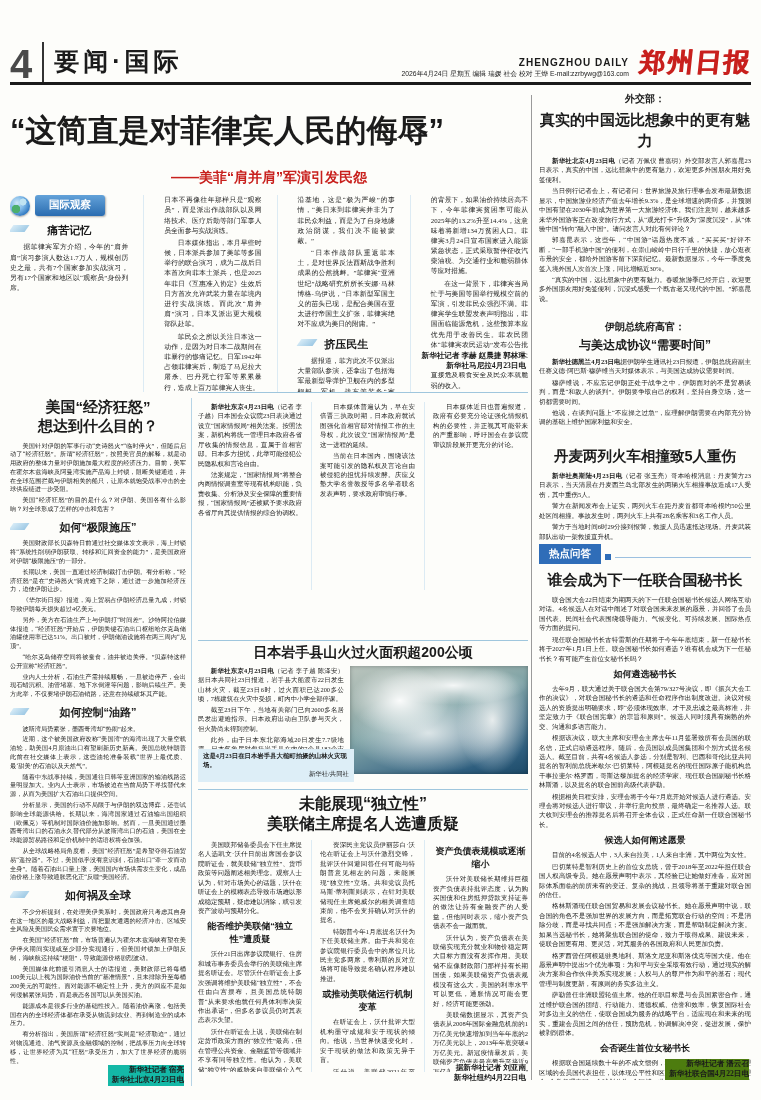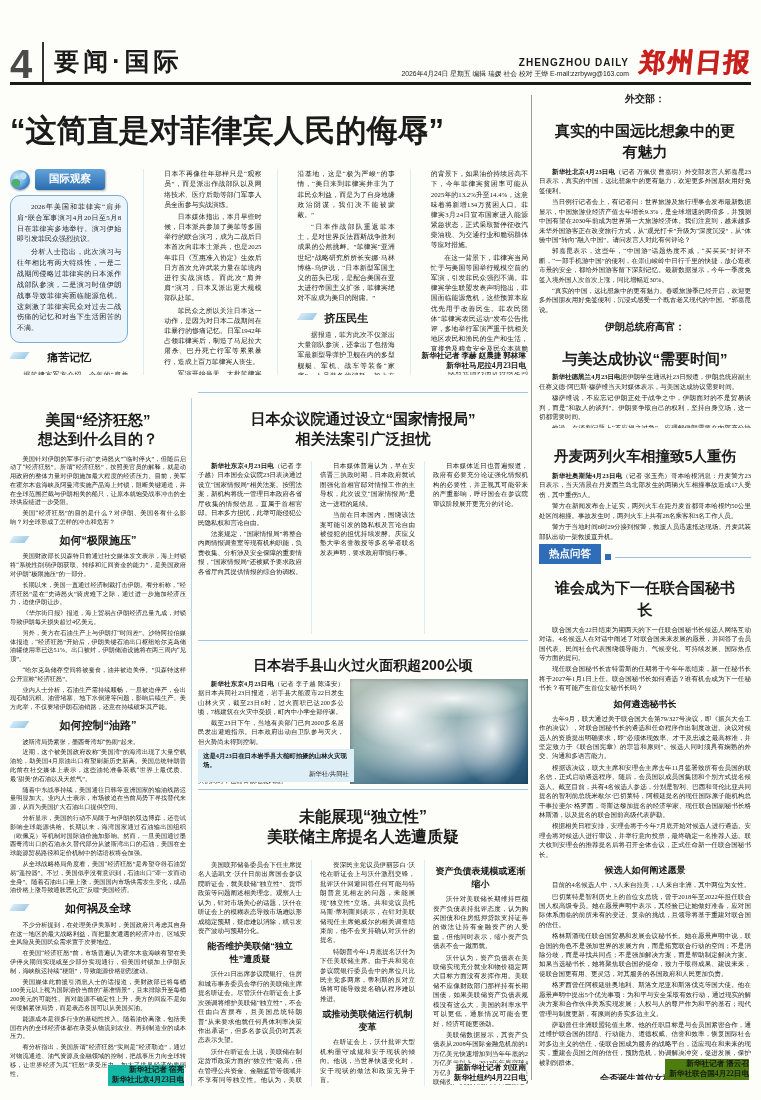--- a/index.html
+++ b/index.html
@@ -19,21 +19,21 @@
   .paper-en{font-size:10px;font-weight:bold;letter-spacing:1px;}
   .date-line{font-size:6.8px;color:#222;margin-top:1px;}
   .logo-cn{font-size:26px;font-weight:900;color:#c8201d;letter-spacing:2px;
            transform:skewX(-6deg);text-shadow:1px 0 0 #c8201d;padding-bottom:2px;}
 
   
   .para{text-indent:2em;text-align:justify;margin:0 0 2px 0;}
   .para.cont{text-indent:0;}
   .byline{font-weight:bold;text-align:right;font-size:7.6px;line-height:1.4;}
   .kicker{text-align:center;font-weight:bold;font-size:10px;margin-bottom:2px;}
-  .art-headline{margin:13px;text-align:center;font-weight:bold;
+  .art-headline{margin:0;text-align:center;font-weight:bold;
                 font-family:"Liberation Sans","DejaVu Sans",sans-serif;}
   .sub-head{text-align:center;font-weight:bold;font-size:9px;margin:5px 0 3px;
             font-family:"Liberation Sans","DejaVu Sans",sans-serif;}
   .sec-head{position:relative;text-align:center;font-weight:bold;font-size:11px;margin:6px 0 4px;
             font-family:"Liberation Sans","DejaVu Sans",sans-serif;}
   .sec-head::before{content:"";position:absolute;left:1px;top:3px;width:16px;height:7px;
             background:linear-gradient(120deg,#d8ecf7,#9cc8e4);transform:skewX(-35deg);}
 
   
   #zoneA{position:absolute;left:10px;top:92px;width:518px;height:300px;overflow:hidden;}
@@ -59,21 +59,21 @@
   #zoneA .byline{position:absolute;right:2px;bottom:20px;background:#fdfdfa;padding-left:4px;}
 
   
   #vrule-main{position:absolute;left:531px;top:95px;height:985px;border-left:1px solid #9a9a9a;}
   #zoneB{position:absolute;left:539px;top:92px;width:212px;height:992px;overflow:hidden;
          font-size:6.5px;line-height:1.45;}
   #zoneB article{position:relative;overflow:hidden;}
   #art-fm{height:228px;}
   #art-fm .art-headline{font-size:15px;margin-bottom:4px;}
   #art-iran{height:108px;}
-  #art-iran .art-headline{font-size:15px;margin-bottom:3px;}
+  #art-iran .art-headline{font-size:12px;margin-bottom:3px;}
   #art-denmark{height:116px;}
   #art-denmark .art-headline{font-size:14.5px;margin:18px 0 4px;}
   #art-hotspot{height:536px;}
   .hot-row{display:flex;align-items:center;gap:4px;margin-bottom:5px;}
   .hot-badge{background:#2f6db8;color:#fff;font-weight:bold;font-size:10.5px;padding:2px 10px 3px;
              font-family:"Liberation Sans","DejaVu Sans",sans-serif;}
   .hot-sq{width:6px;height:6px;background:#2f6db8;margin-top:6px;}
   .hot-line{flex:1;height:1px;background:#9cc0e0;margin-top:6px;}
   #art-hotspot .art-headline{font-size:15px;margin-bottom:4px;}
   #art-hotspot .byline{position:absolute;right:2px;bottom:0;background:#4d7c0f;padding-left:4px;}
@@ -137,30 +137,27 @@
       <div class="mh-meta sans">
         <div class="paper-en">ZHENGZHOU DAILY</div>
         <div class="date-line">2026年4月24日 星期五 编辑 瑞媛 社会 校对 王烨 E-mail:zzrbywg@163.com</div>
       </div>
       <div class="logo-cn">郑州日报</div>
     </div>
   </header>
 
   <section id="zoneA">
     <h1 class="main-headline">“这简直是对菲律宾人民的侮辱”</h1>
+    <div class="main-sub">——美菲“肩并肩”军演引发民怨</div>
     <div class="main-body">
       <div class="mcol">
         <div class="obs-row">
           <span class="globe"></span>
           <span class="obs-badge">国际观察</span>
         </div>
-        <div class="intro-box">
-            <div class="para">2026年美国和菲律宾“肩并肩”联合军事演习4月20日至5月8日在菲律宾多地举行。演习伊始即引发菲民众强烈抗议。</div>
-            <div class="para">分析人士指出，此次演习与往年相比有两大特殊性，一是二战期间侵略过菲律宾的日本派作战部队参演，二是演习时值伊朗战事导致菲律宾面临能源危机。这刺激了菲律宾民众对过去二战伤痛的记忆和对当下生活困苦的不满。</div>
-          </div>
         <div class="sec-head">痛苦记忆</div>
         <div class="para">据菲律宾军方介绍，今年的“肩并肩”演习参演人数达1.7万人，规模创历史之最，共有7个国家参加实战演习，另有17个国家和地区以“观察员”身份列席。</div>
       </div>
       <div class="mcol">
         <div class="para cont">日本不再像往年那样只是“观察员”，而是派出作战部队以及网络技术、医疗后勤等部门军事人员全面参与实战演练。</div>
         <div>
             <div class="para">日本媒体指出，本月早些时候，日本派兵参加了美菲等多国举行的联合演习，成为二战后日本首次向菲本土派兵，也是2025年菲日《互惠准入协定》生效后日方首次允许武装力量在菲境内进行实战演练。而此次“肩并肩”演习，日本又派出更大规模部队赴菲。</div>
             <div class="para">菲民众之所以关注日本这一动作，是因为对日本二战期间在菲暴行的惨痛记忆。日军1942年占领菲律宾后，制造了马尼拉大屠杀、巴丹死亡行军等累累暴行，造成上百万菲律宾人丧生。</div>
             <div class="para">军演开始当天，大批菲律宾民众聚集在美菲部队驻地附近，高举写有反对军演的标语，高呼“美日部队滚出菲律宾”等口号。一名抗议者对记者表示，菲律宾不欢迎美国军队，更不欢迎日本自卫队，“二战期间日本法西斯是侵略者，杀害了无数菲律宾人，菲律宾人民绝不欢迎日本作战部队再次踏上菲律宾土地。”</div>
           </div>
@@ -300,24 +297,20 @@
     </div>
   </section>
 
   <div id="vrule-econ"></div>
 
   <div class="hsep" style="top:392px"></div>
   <div class="hsep" style="top:640px"></div>
   <div class="hsep" style="top:789px"></div>
 
   <section id="zoneD">
-    <h2 class="art-headline">
-      <span>日本众议院通过设立“国家情报局”</span><br>
-      <span>相关法案引广泛担忧</span>
-    </h2>
     <div class="cols3">
       <div class="col">
         <div class="para"><b class="dl">新华社东京4月23日电</b><span>（记者 李子越）日本国会众议院23日表决通过设立“国家情报局”相关法案。按照法案，新机构将统一管理日本政府各省厅收集的情报信息，直属于首相官邸。日本多方担忧，此举可能侵犯公民隐私权和言论自由。</span></div>
         <div>
             <div class="para">法案规定，“国家情报局”将整合内阁情报调查室等现有机构职能，负责收集、分析涉及安全保障的重要情报，“国家情报局”还被赋予要求政府各省厅向其提供情报的综合协调权。</div>
           </div>
       </div>
       <div class="col">
         <div>
             <div class="para">日本媒体普遍认为，早在安倍晋三执政时期，日本政府就试图强化首相官邸对情报工作的主导权，此次设立“国家情报局”是这一进程的延续。</div>

